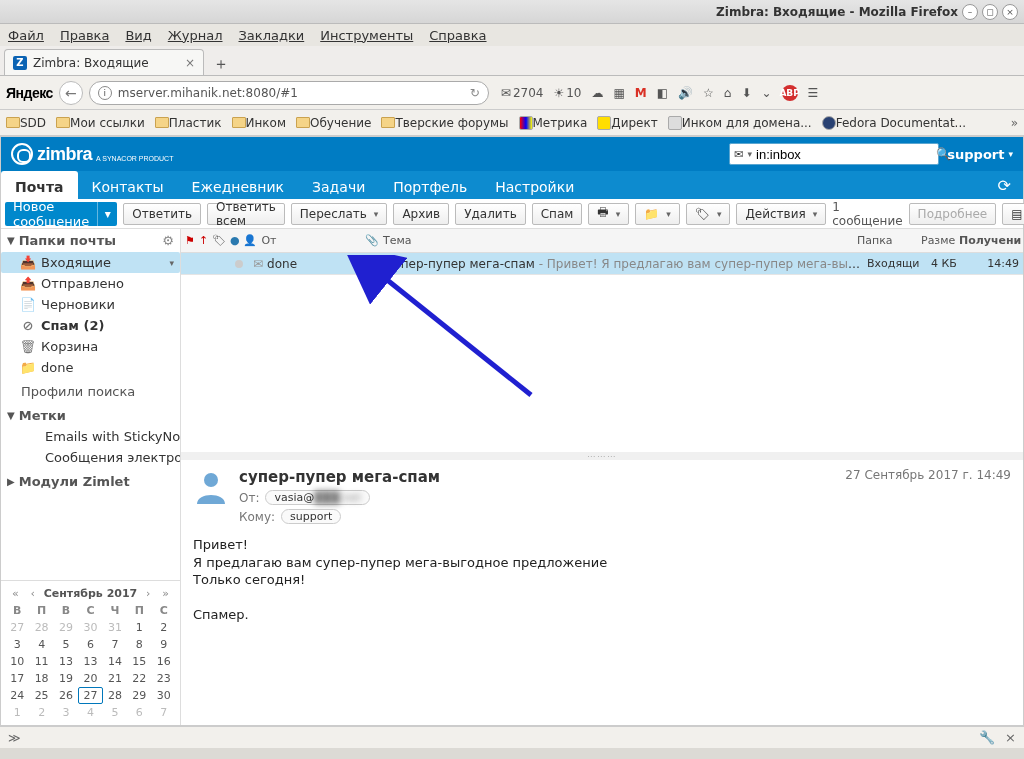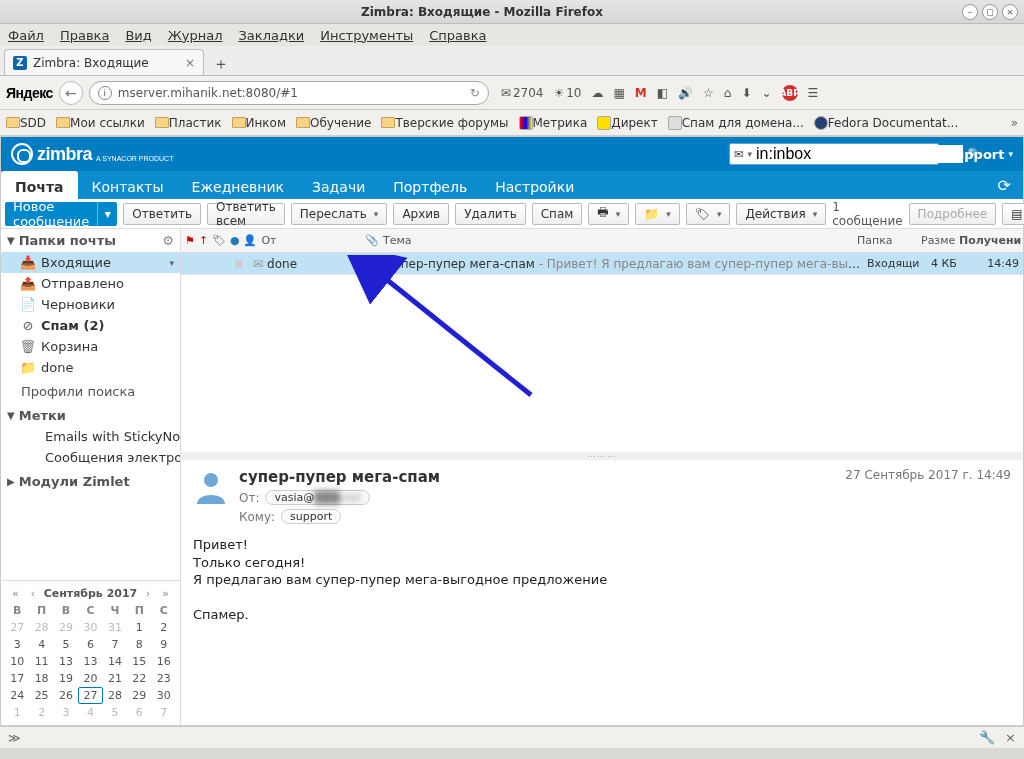--- a/index.html
+++ b/index.html
@@ -1,18 +1,18 @@
 <!DOCTYPE html>
 <html><head>
 <meta charset="utf-8">
 <style>
 * { box-sizing: border-box; margin: 0; padding: 0; }
 html, body { width: 1024px; height: 759px; font-family: "DejaVu Sans", Arial, sans-serif; font-size: 12px; background: #dcdad5; overflow: hidden; }
 .os-titlebar { height: 24px; background: linear-gradient(#e5e5e5,#d6d6d6); border-bottom: 1px solid #bbb; display: flex; align-items: center; padding: 0 6px; }
-.os-titlebar .title { flex: 1; text-align: center; font-weight: bold; color: #333; font-size: 12px; }
+.os-titlebar .title { flex: 1; text-align: right; font-weight: bold; color: #333; font-size: 12px; }
 .os-titlebar .wbtn { width: 16px; height: 16px; border: 1px solid #999; border-radius: 8px; background: #fff; margin-left: 4px; display: flex; align-items: center; justify-content: center; font-size: 9px; color: #555; cursor: pointer; }
 .os-menubar { height: 22px; background: #e8e6e1; display: flex; align-items: center; padding: 0 8px; gap: 16px; color: #333; font-size: 13px; }
 .os-menubar span { text-decoration: underline; text-decoration-style: solid; cursor: pointer; }
 .ff-tabs { height: 30px; background: #efedeb; display: flex; align-items: flex-end; padding: 0 4px; border-bottom: 1px solid #bbb; }
 .ff-tab { height: 26px; min-width: 200px; background: #f7f7f5; border: 1px solid #bbb; border-bottom: none; border-radius: 4px 4px 0 0; display: flex; align-items: center; padding: 0 8px; gap: 6px; font-size: 12px; color: #333; }
 .ff-tab .favicon { width: 14px; height: 14px; background: #0b63b3; color: #fff; display: flex; align-items: center; justify-content: center; font-size: 10px; font-weight: bold; border-radius: 2px; }
 .ff-tab .close { margin-left: auto; color: #777; cursor: pointer; }
 .ff-newtab { width: 26px; height: 22px; display: flex; align-items: center; justify-content: center; color: #555; font-size: 16px; cursor: pointer; margin-left: 4px; }
 .ff-nav { height: 34px; background: #f2f0ec; display: flex; align-items: center; padding: 0 6px; gap: 6px; border-bottom: 1px solid #ccc; }
 .yandex { font-weight: bold; font-family: Arial; color: #000; font-size: 14px; letter-spacing: -0.5px; }
@@ -27,21 +27,21 @@
 .bm .folder { width: 14px; height: 11px; background: #f5d487; border: 1px solid #caa24f; border-radius: 1px; }
 .bm-icon { width: 14px; height: 14px; background: #ddd; border: 1px solid #aaa; border-radius: 2px; }
 
 .zimbra { width: 100%; height: 590px; background: #fff; display: flex; flex-direction: column; border: 1px solid #ccc; }
 .z-header { height: 34px; background: #007cc3; display: flex; align-items: center; padding: 0 10px; color: #fff; }
 .z-logo { font-family: Arial; font-size: 18px; font-weight: bold; letter-spacing: -0.5px; display: flex; align-items: center; gap: 4px; }
 .z-logo .orb { width: 22px; height: 22px; border: 2px solid #fff; border-radius: 11px; position: relative; }
 .z-logo .orb::after { content: ""; position: absolute; width: 10px; height: 10px; border: 2px solid #fff; border-radius: 6px; top: 4px; left: 4px; }
 .z-search { margin-left: auto; display: flex; align-items: center; gap: 8px; }
 .z-search-box { width: 210px; height: 22px; background: #fff; border: 1px solid #5aa6d1; border-radius: 2px; display: flex; align-items: center; padding: 0 4px; gap: 4px; color: #333; }
-.z-search-box input { border: none; outline: none; flex: 1; font-size: 16px; }
+.z-search-box input { border: none; outline: none; flex: 1; font-size: 13px; }
 .z-user { color: #fff; font-weight: bold; font-size: 13px; display: flex; align-items: center; gap: 4px; cursor: pointer; }
 .z-apptabs { height: 28px; background: #0d8bcf; display: flex; align-items: stretch; color: #fff; }
 .z-apptab { padding: 16px 14px; display: flex; align-items: center; font-size: 14px; cursor: pointer; }
 .z-apptab.active { background: #fff; color: #333; font-weight: bold; border-radius: 3px 3px 0 0; }
 .z-apptab-refresh { margin-left: auto; padding: 0 12px; display: flex; align-items: center; font-size: 16px; cursor: pointer; }
 .z-toolbar { height: 30px; background: #fff; display: flex; align-items: center; gap: 6px; padding: 0 4px; border-bottom: 1px solid #ddd; }
 .z-compose { width: 175px; height: 24px; background: #0088cc; color: #fff; display: flex; align-items: center; border-radius: 2px; cursor: pointer; }
 .z-compose .lbl { flex: 1; padding: 0 8px; font-size: 13px; }
 .z-compose .drp { width: 20px; border-left: 1px solid rgba(255,255,255,0.4); display: flex; align-items: center; justify-content: center; height: 100%; }
 .z-btn { height: 22px; border: 1px solid #bbb; background: linear-gradient(#fff,#eee); border-radius: 2px; padding: 0 8px; display: flex; align-items: center; font-size: 12px; color: #333; cursor: pointer; gap: 4px; }
@@ -181,21 +181,21 @@
   <div class="bm">
       <div class="bm-icon" style="background:linear-gradient(90deg,#f00,#00f,#ff0);"></div>
       <span>Метрика</span>
     </div>
   <div class="bm">
       <div class="bm-icon" style="background:#ffde00;"></div>
       <span>Директ</span>
     </div>
   <div class="bm">
       <div class="bm-icon"></div>
-      <span>Спам для домена...</span>
+      <span>Инком для домена...</span>
     </div>
   <div class="bm">
       <div class="bm-icon" style="background:#294172;border-radius:7px;"></div>
       <span>Fedora Documentat...</span>
     </div>
   <span style="margin-left:auto;color:#666;">»</span>
 </div>
 
 <div class="zimbra">
 
@@ -437,22 +437,22 @@
             </div>
             <div class="z-read-line">
               <span>Кому:</span>
               <span class="pill">support</span>
             </div>
           </div>
           <div class="z-read-date">27 Сентябрь 2017 г. 14:49</div>
         </div>
         <div class="z-body" id="msg-body">
             <div>Привет!</div>
+            <div>Я предлагаю вам супер-пупер мега-выгодное  предложение</div>
             <div>Только сегодня!</div>
-            <div>Я предлагаю вам супер-пупер мега-выгодное  предложение</div>
             <div>&nbsp;</div>
             <div>Спамер.</div>
           </div>
       </div>
     </div>
   </div>
 </div>
 
 <div class="z-statusbar">
   <span class="gg">≫</span>

